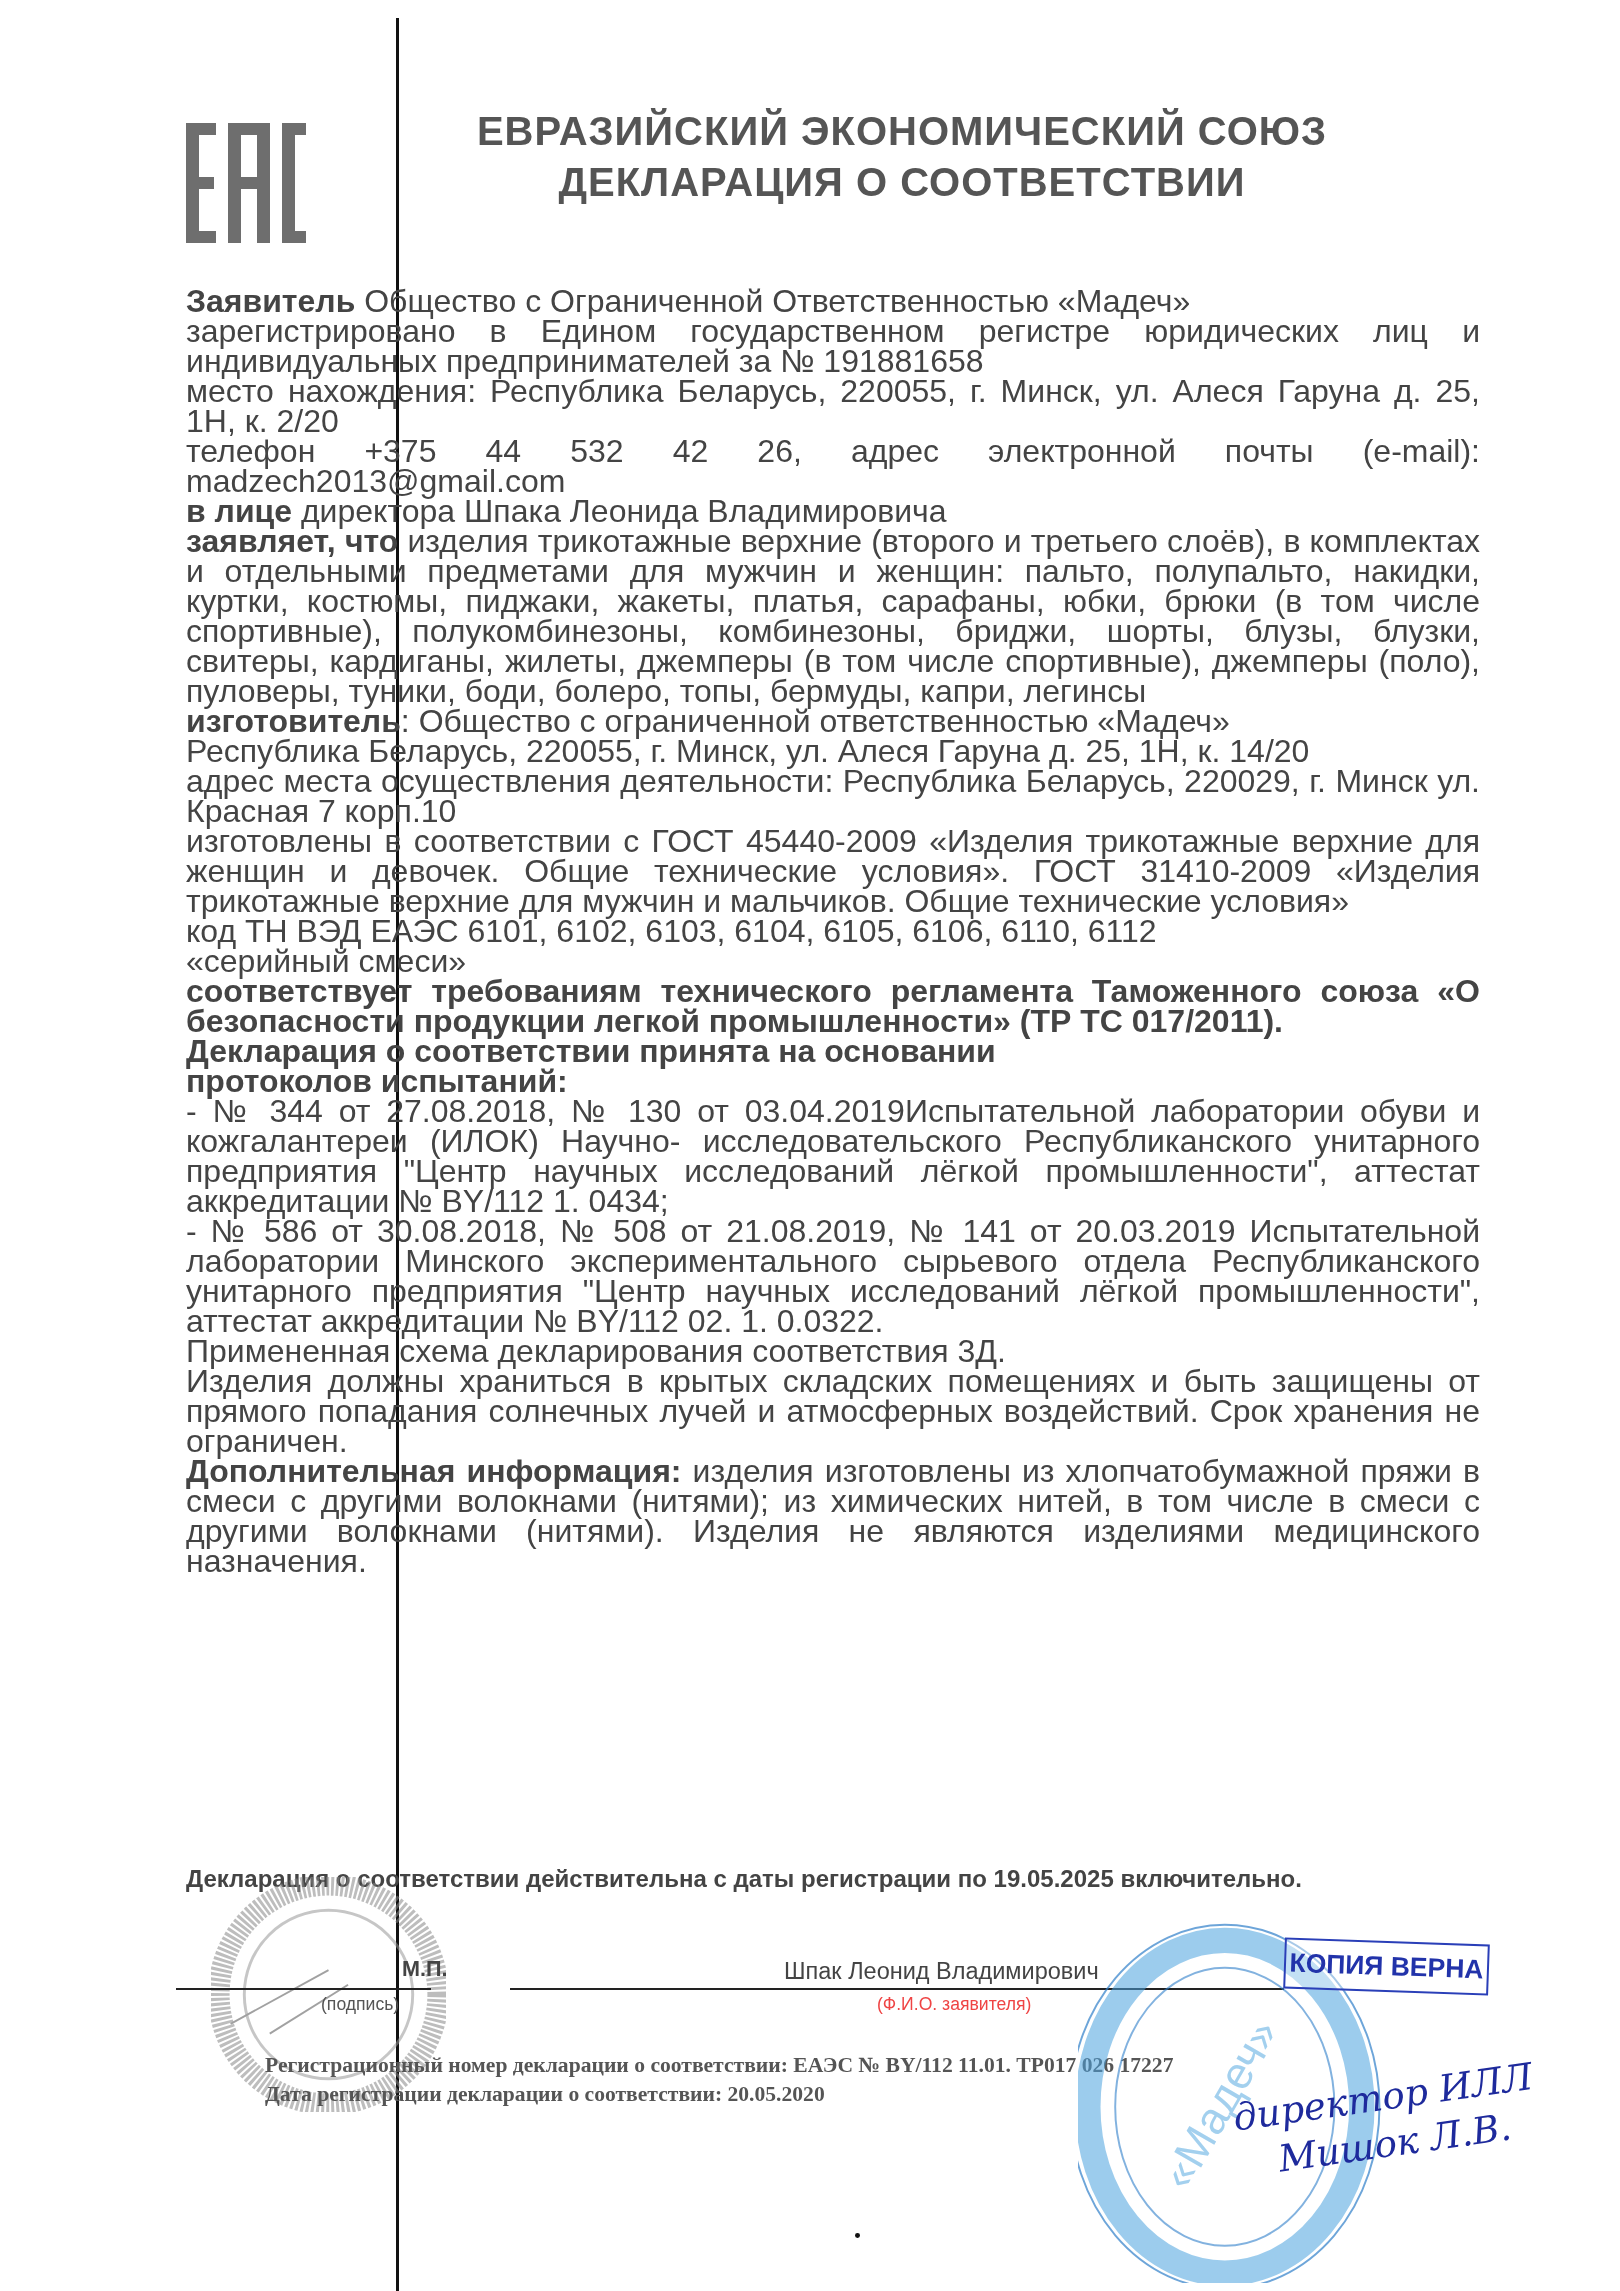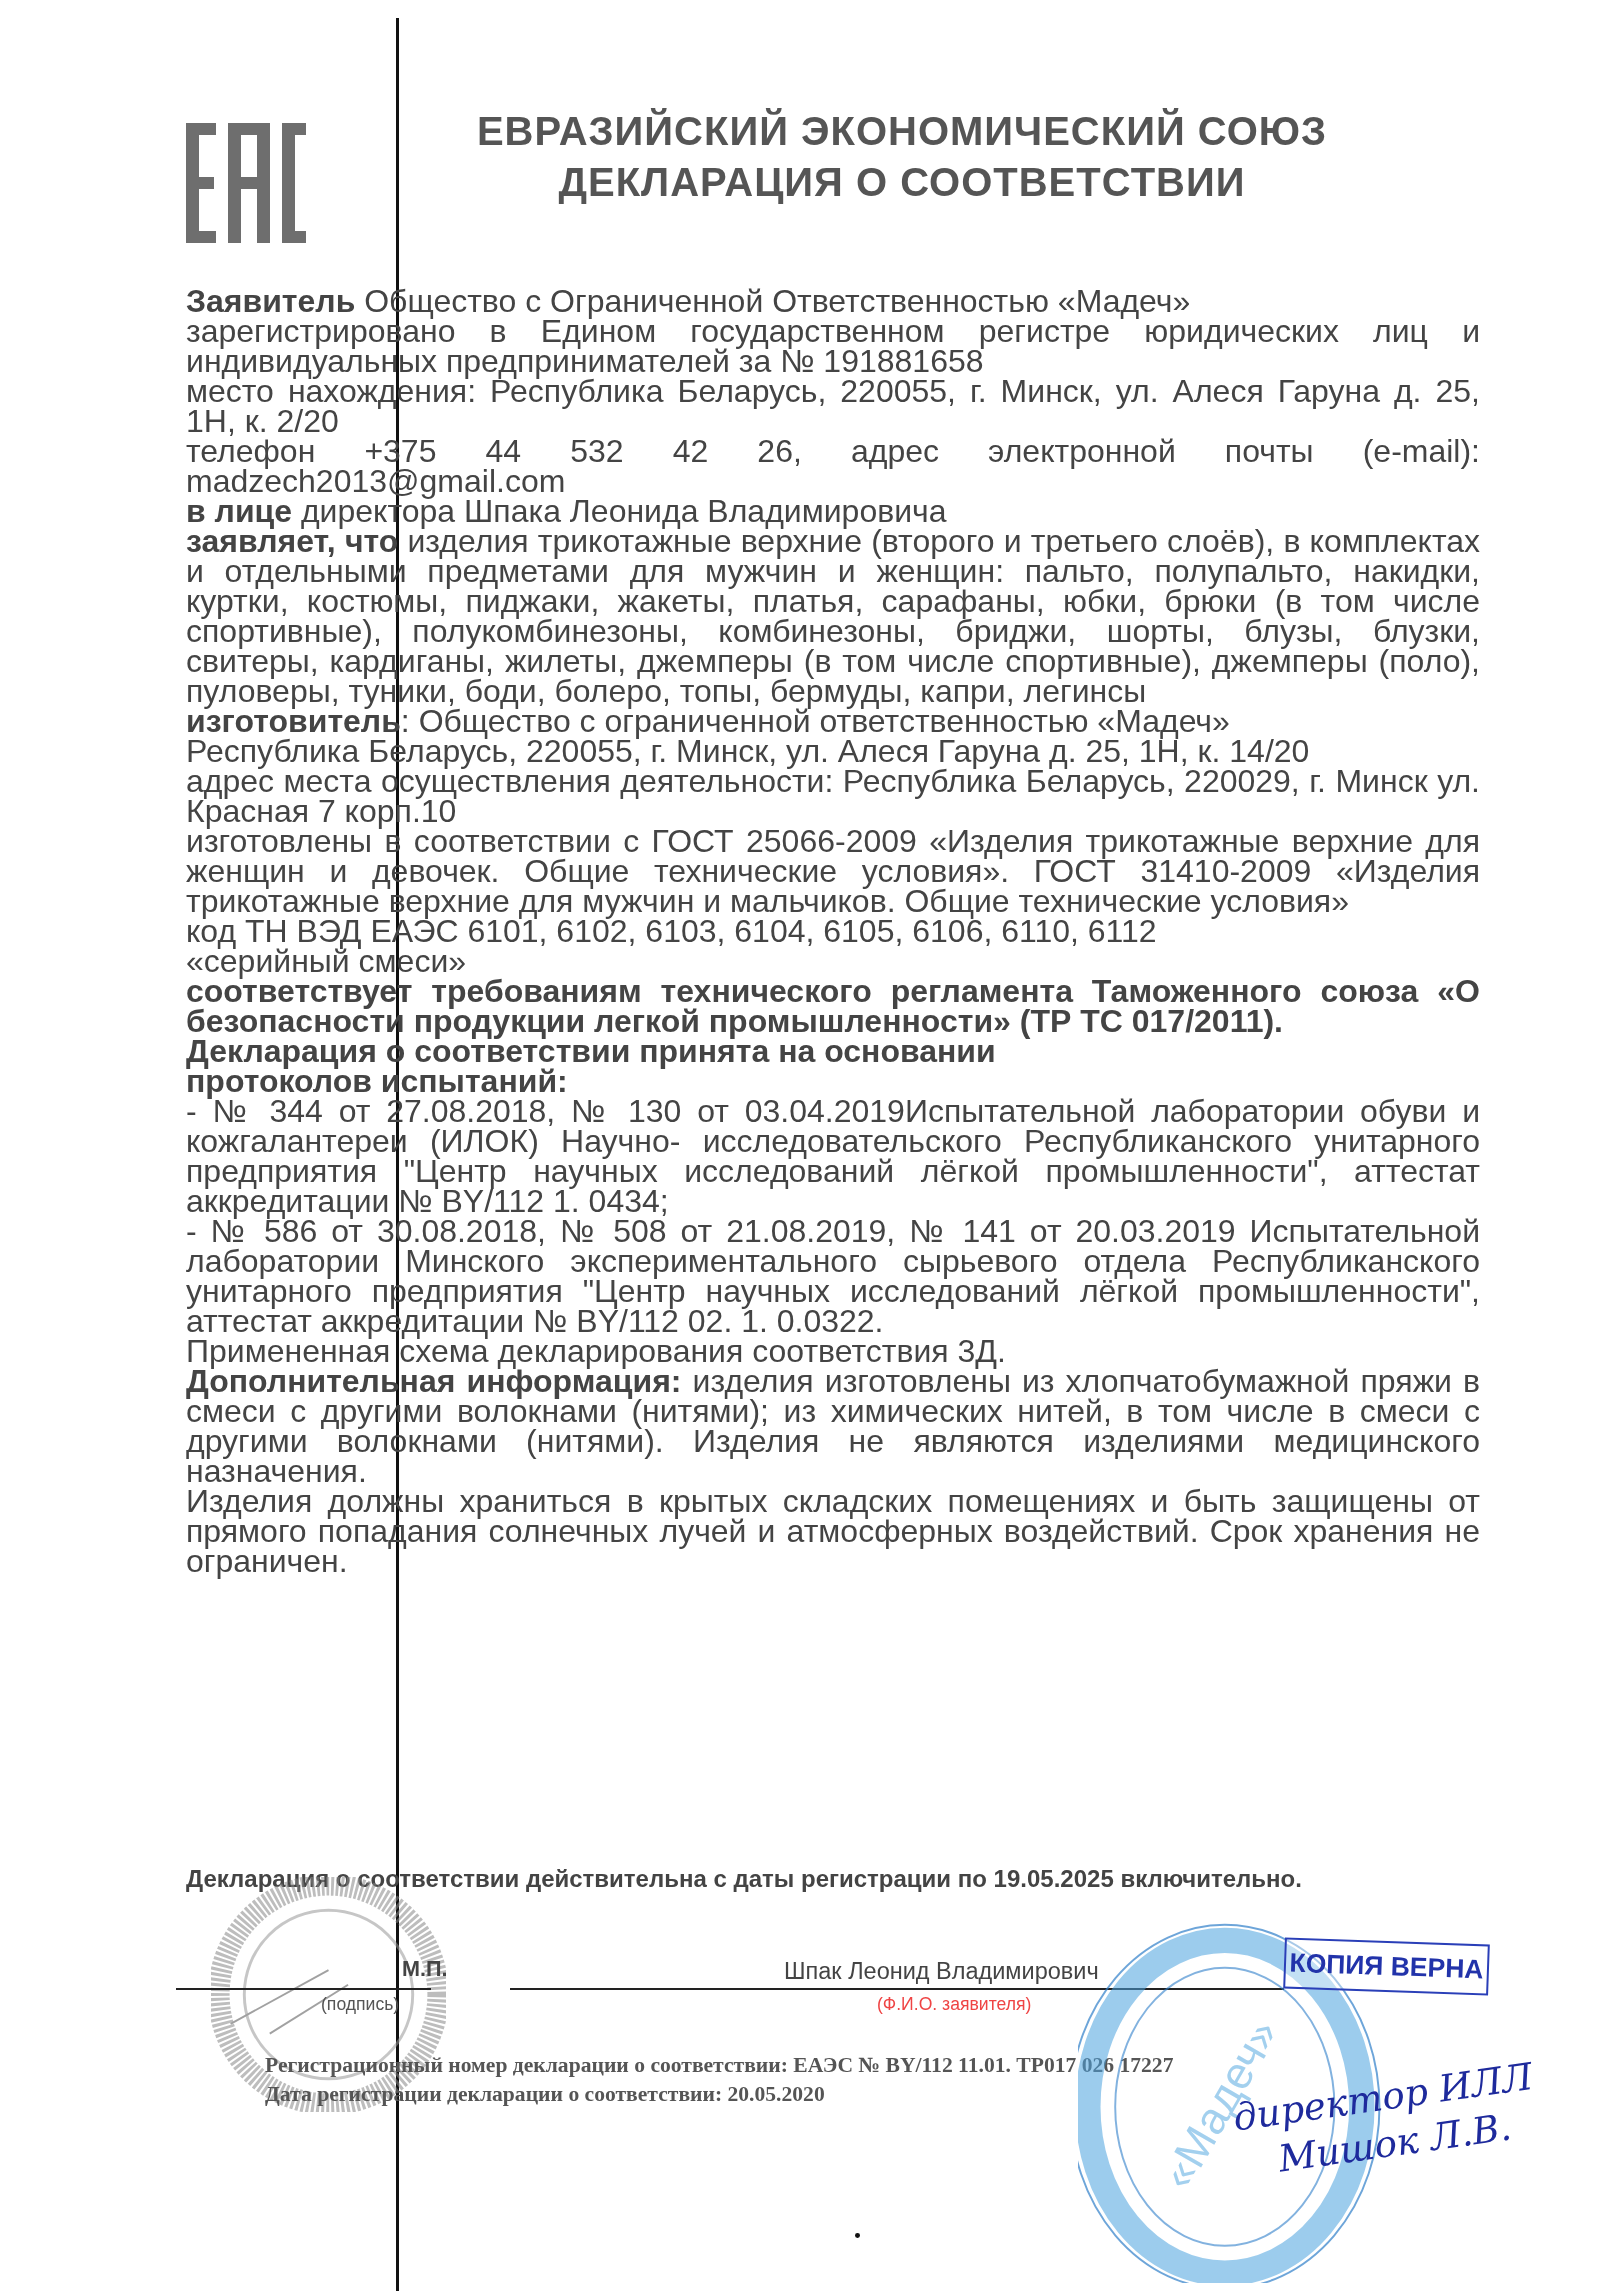--- a/index.html
+++ b/index.html
@@ -67,31 +67,31 @@
 <div class="body">
   <p><span class="b">Заявитель</span> <span>Общество с Ограниченной Ответственностью «Мадеч»</span></p>
   <p>зарегистрировано в Едином государственном регистре юридических лиц и индивидуальных предпринимателей за № 191881658</p>
   <p>место нахождения: Республика Беларусь, 220055, г. Минск, ул. Алеся Гаруна д. 25, 1Н, к. 2/20</p>
   <p>телефон +375 44 532 42 26, адрес электронной почты (e-mail): madzech2013@gmail.com</p>
   <p><span class="b">в лице</span> <span>директора Шпака Леонида Владимировича</span></p>
   <p><span class="b">заявляет, что</span> <span>изделия трикотажные верхние (второго и третьего слоёв), в комплектах и отдельными предметами для мужчин и женщин: пальто, полупальто, накидки, куртки, костюмы, пиджаки, жакеты, платья, сарафаны, юбки, брюки (в том числе спортивные), полукомбинезоны, комбинезоны, бриджи, шорты, блузы, блузки, свитеры, кардиганы, жилеты, джемперы (в том числе спортивные), джемперы (поло), пуловеры, туники, боди, болеро, топы, бермуды, капри, легинсы</span></p>
   <p><span class="b">изготовитель</span><span>: Общество с ограниченной ответственностью «Мадеч»</span></p>
   <p>Республика Беларусь, 220055, г. Минск, ул. Алеся Гаруна д. 25, 1Н, к. 14/20</p>
   <p>адрес места осуществления деятельности: Республика Беларусь, 220029, г. Минск ул. Красная 7 корп.10</p>
-  <p>изготовлены в соответствии с ГОСТ 25066-2009 «Изделия трикотажные верхние для женщин и девочек. Общие технические условия». ГОСТ 31410-2009 «Изделия трикотажные верхние для мужчин и мальчиков. Общие технические условия»</p>
+  <p>изготовлены в соответствии с ГОСТ 45440-2009 «Изделия трикотажные верхние для женщин и девочек. Общие технические условия». ГОСТ 31410-2009 «Изделия трикотажные верхние для мужчин и мальчиков. Общие технические условия»</p>
   <p>код ТН ВЭД ЕАЭС 6101, 6102, 6103, 6104, 6105, 6106, 6110, 6112</p>
   <p>«серийный смеси»</p>
   <p class="b">соответствует требованиям технического регламента Таможенного союза «О безопасности продукции легкой промышленности» (ТР ТС 017/2011).</p>
   <p class="b">Декларация о соответствии принята на основании</p>
   <p class="b">протоколов испытаний:</p>
   <p>- № 344 от 27.08.2018, № 130 от 03.04.2019Испытательной лаборатории обуви и кожгалантереи (ИЛОК) Научно- исследовательского Республиканского унитарного предприятия "Центр научных исследований лёгкой промышленности", аттестат аккредитации № BY/112 1. 0434;</p>
   <p>- № 586 от 30.08.2018, № 508 от 21.08.2019, № 141 от 20.03.2019 Испытательной лаборатории Минского экспериментального сырьевого отдела Республиканского унитарного предприятия "Центр научных исследований лёгкой промышленности", аттестат аккредитации № BY/112 02. 1. 0.0322.</p>
   <p>Примененная схема декларирования соответствия 3Д.</p>
+  <p>Изделия должны храниться в крытых складских помещениях и быть защищены от прямого попадания солнечных лучей и атмосферных воздействий. Срок хранения не ограничен.</p>
   <p><span class="b">Дополнительная информация:</span> <span>изделия изготовлены из хлопчатобумажной пряжи в смеси с другими волокнами (нитями); из химических нитей, в том числе в смеси с другими волокнами (нитями). Изделия не являются изделиями медицинского назначения.</span></p>
-  <p>Изделия должны храниться в крытых складских помещениях и быть защищены от прямого попадания солнечных лучей и атмосферных воздействий. Срок хранения не ограничен.</p>
 </div>
 
 <div class="validity">Декларация о соответствии действительна с даты регистрации по 19.05.2025 включительно.</div>
 
 <svg class="stamp-gray" viewBox="0 0 240 240">
   <circle cx="120" cy="120" r="112" fill="none" stroke="#888" stroke-width="22" stroke-dasharray="3 2"></circle>
   <circle cx="120" cy="120" r="86" fill="none" stroke="#999" stroke-width="3"></circle>
   <path d="M20 150 L120 95 M60 160 L140 110" stroke="#555" stroke-width="2" fill="none"></path>
 </svg>
 

